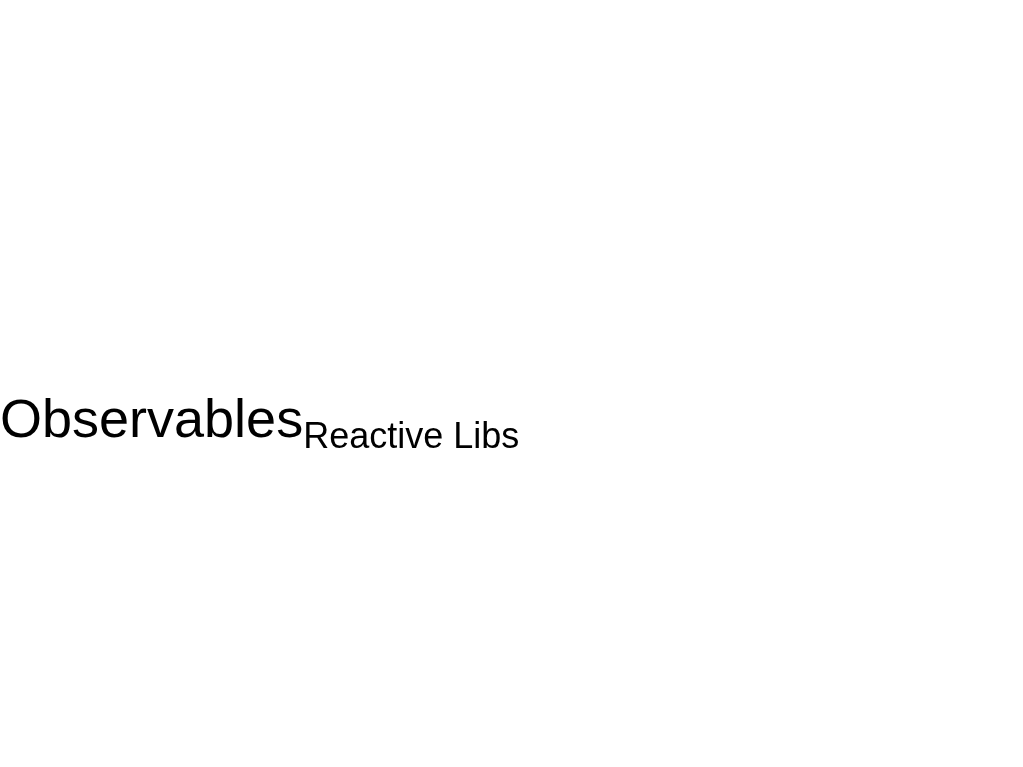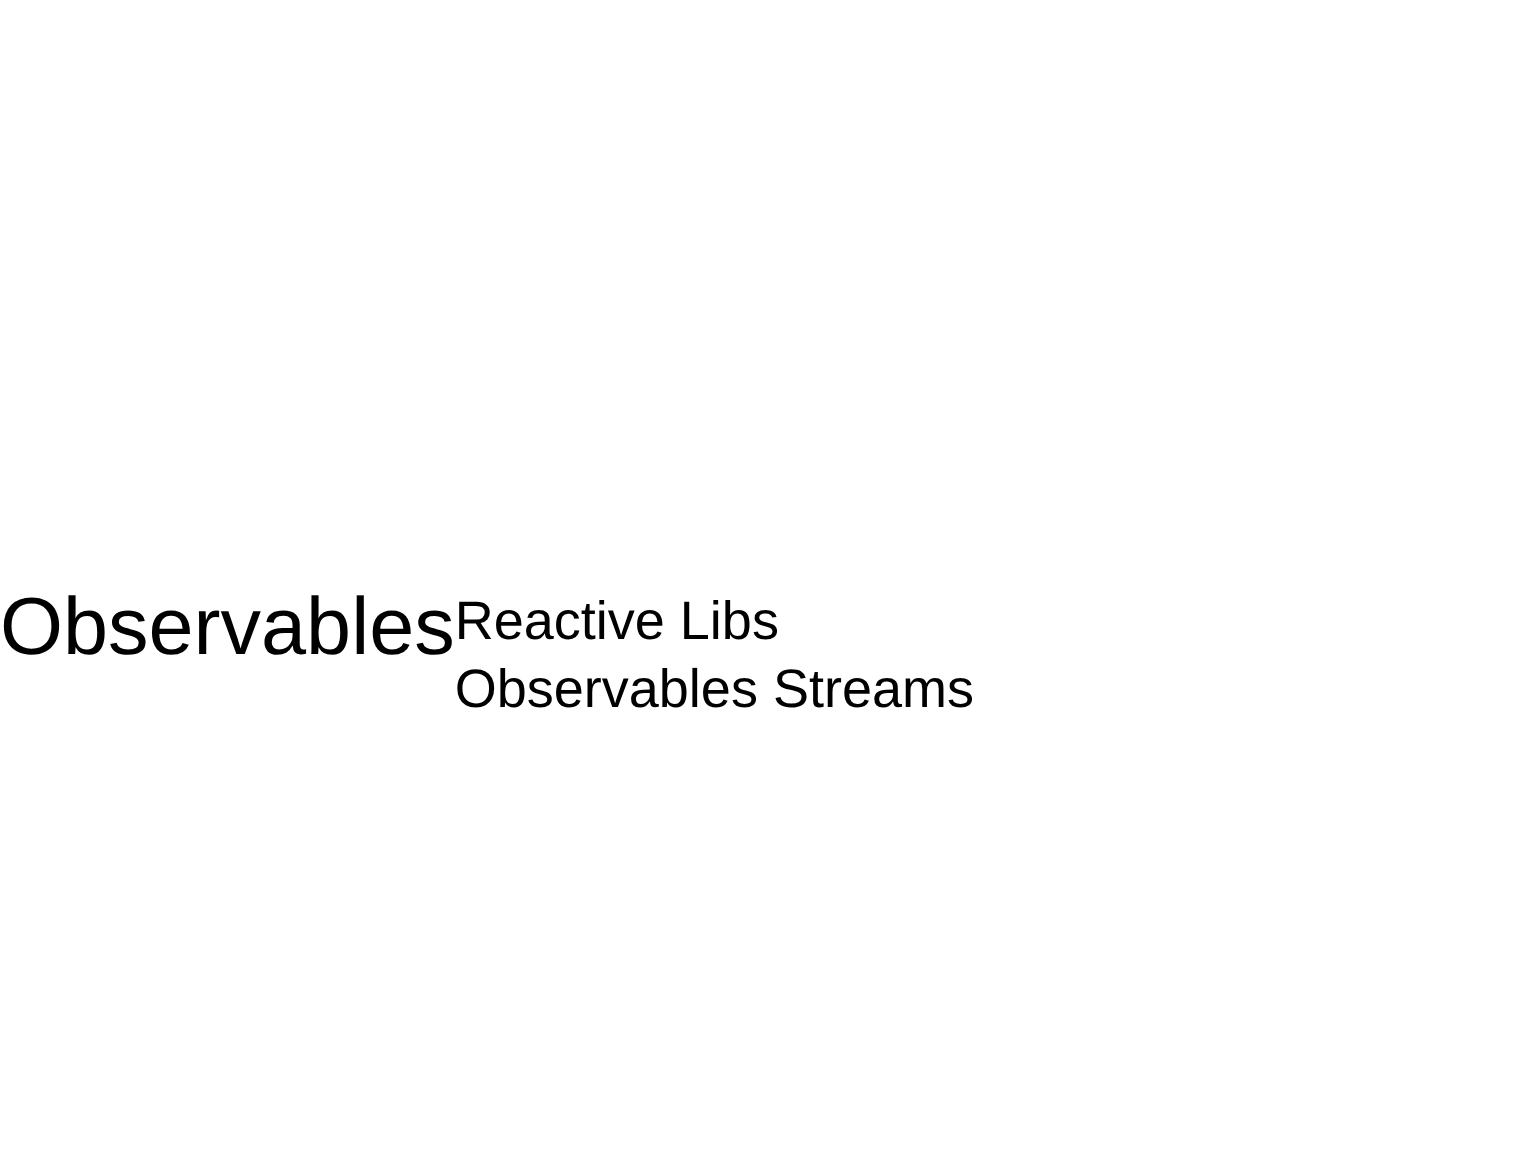--- a/index.html
+++ b/index.html
@@ -38,15 +38,14 @@
       display: block;
     }
   </style>
 </head>
 <body>
 
 <div class="slide">
   <h1 class="title">Observables</h1>
   <div class="content">
     <span class="content-line">Reactive Libs</span>
-    <span class="content-line">Observables Streams</span>
   </div>
 </div>
 
 </body></html>

